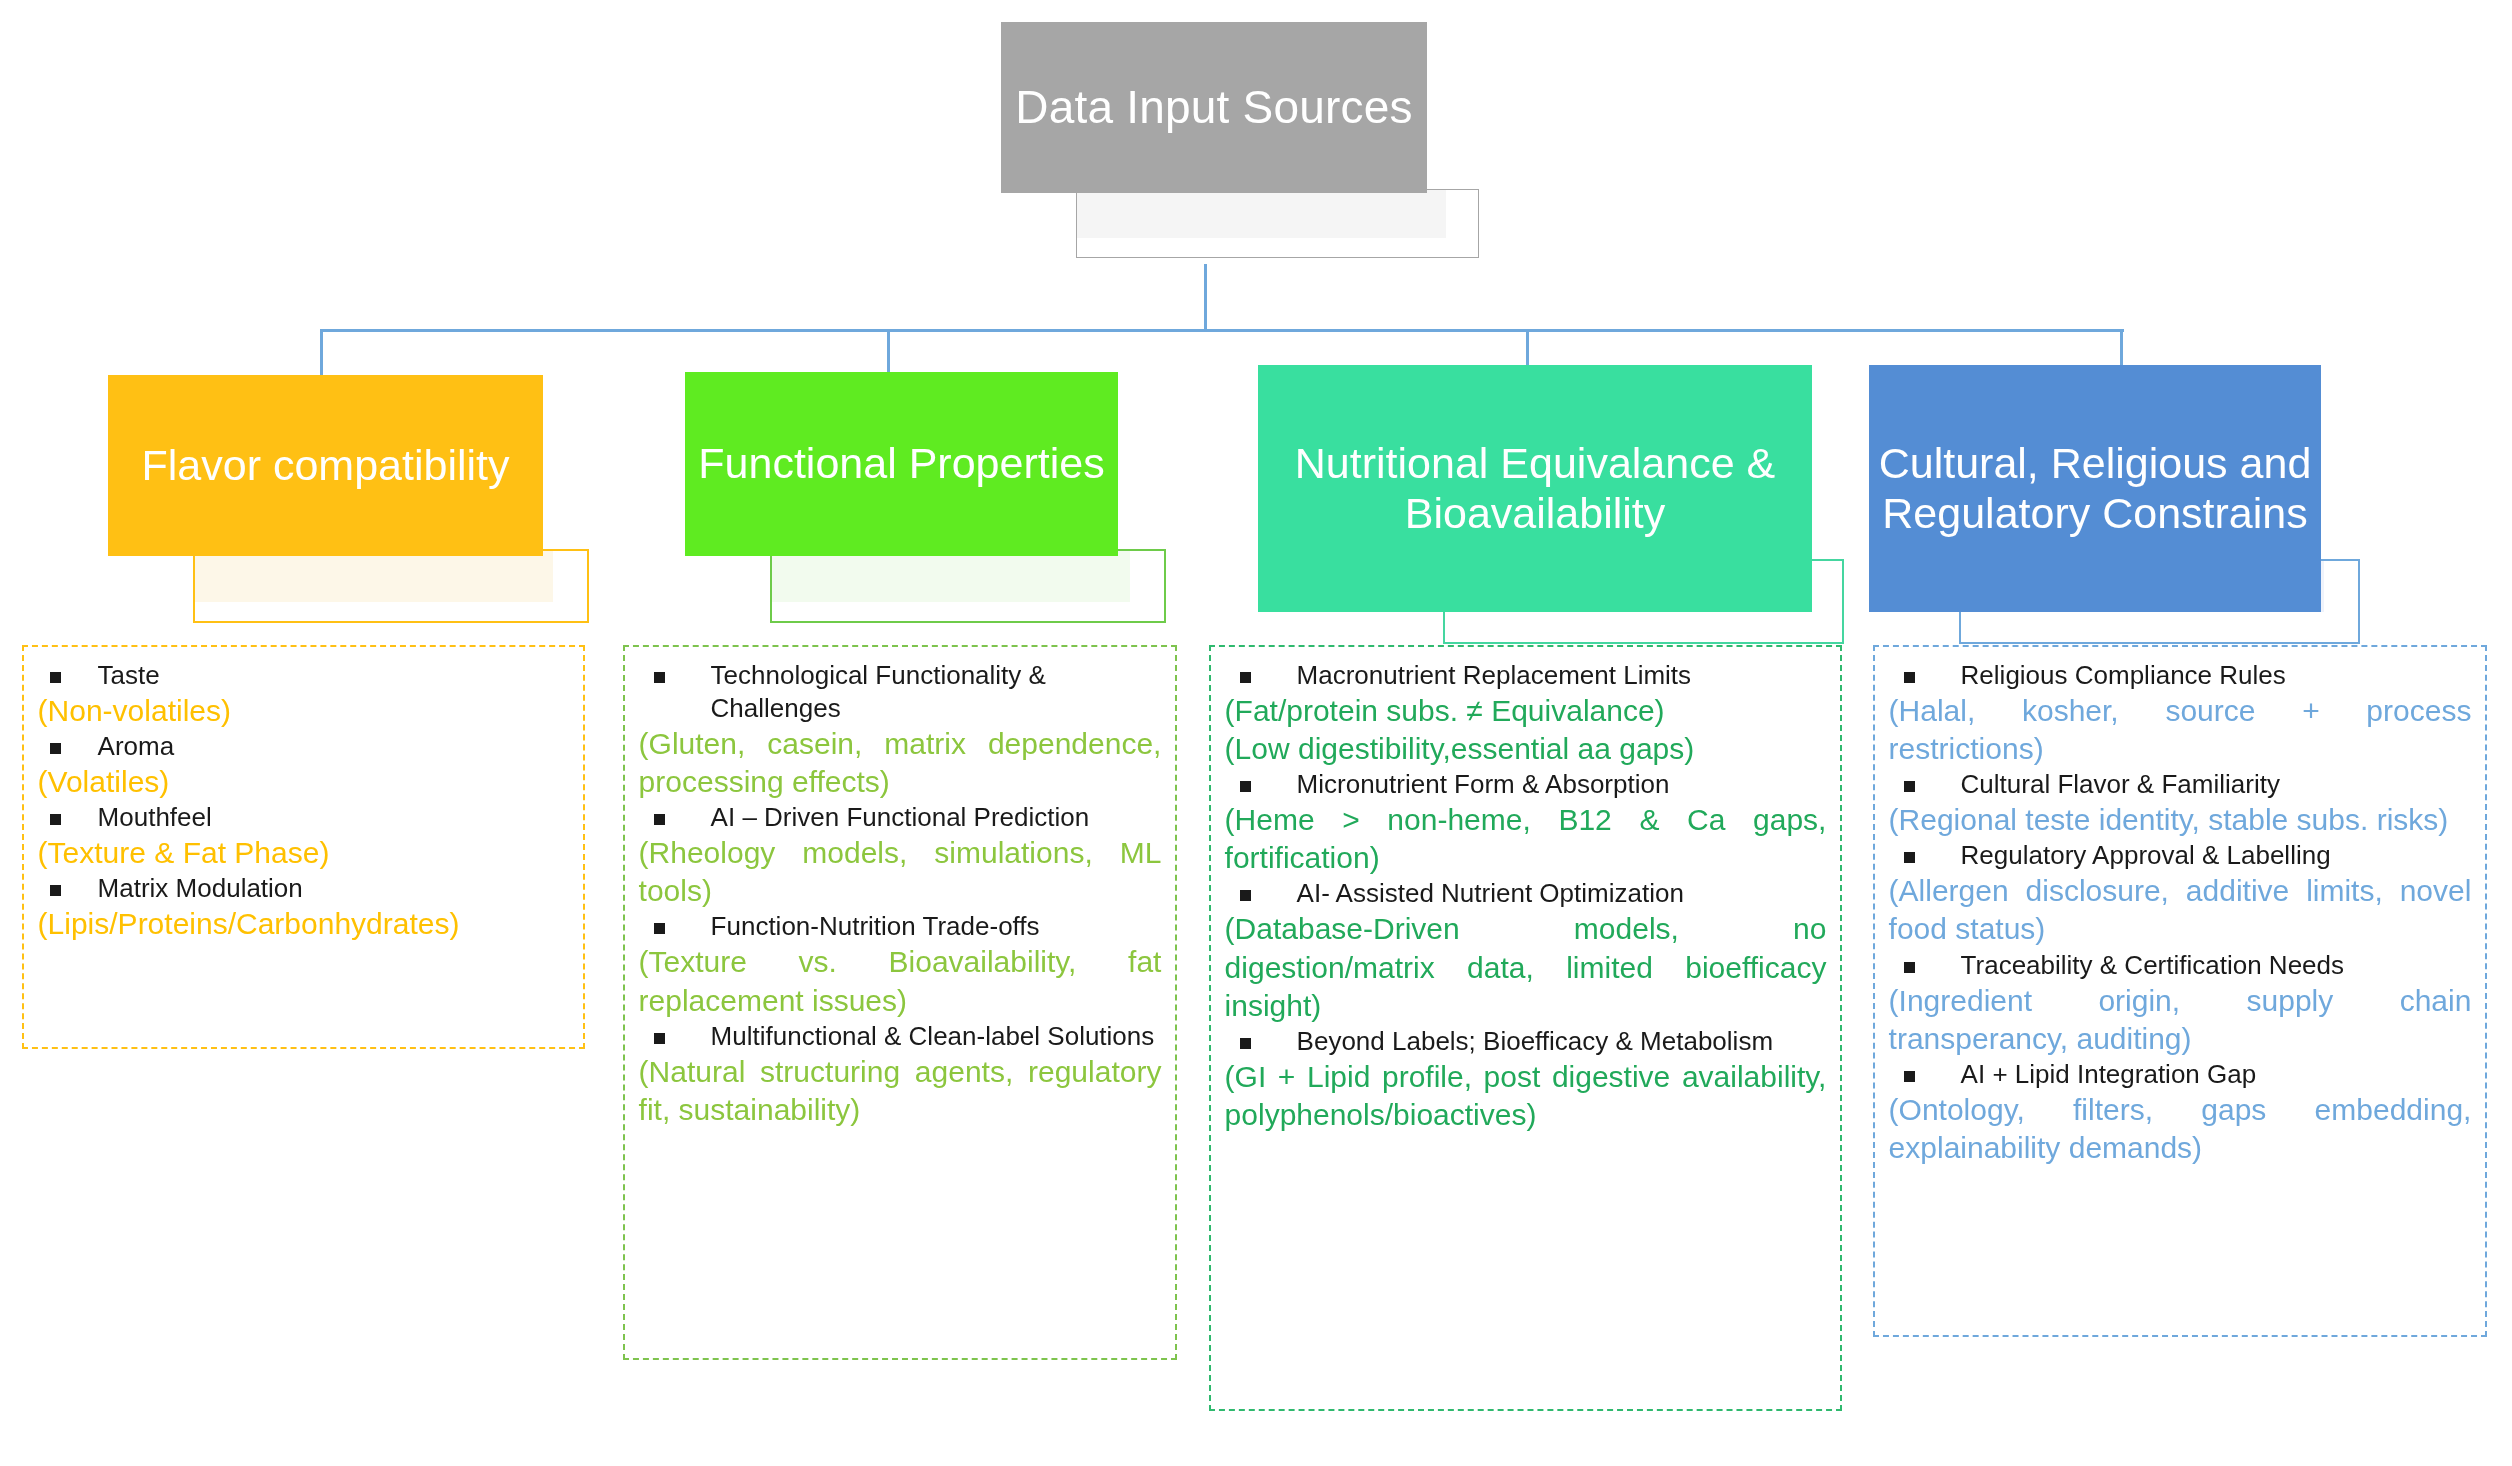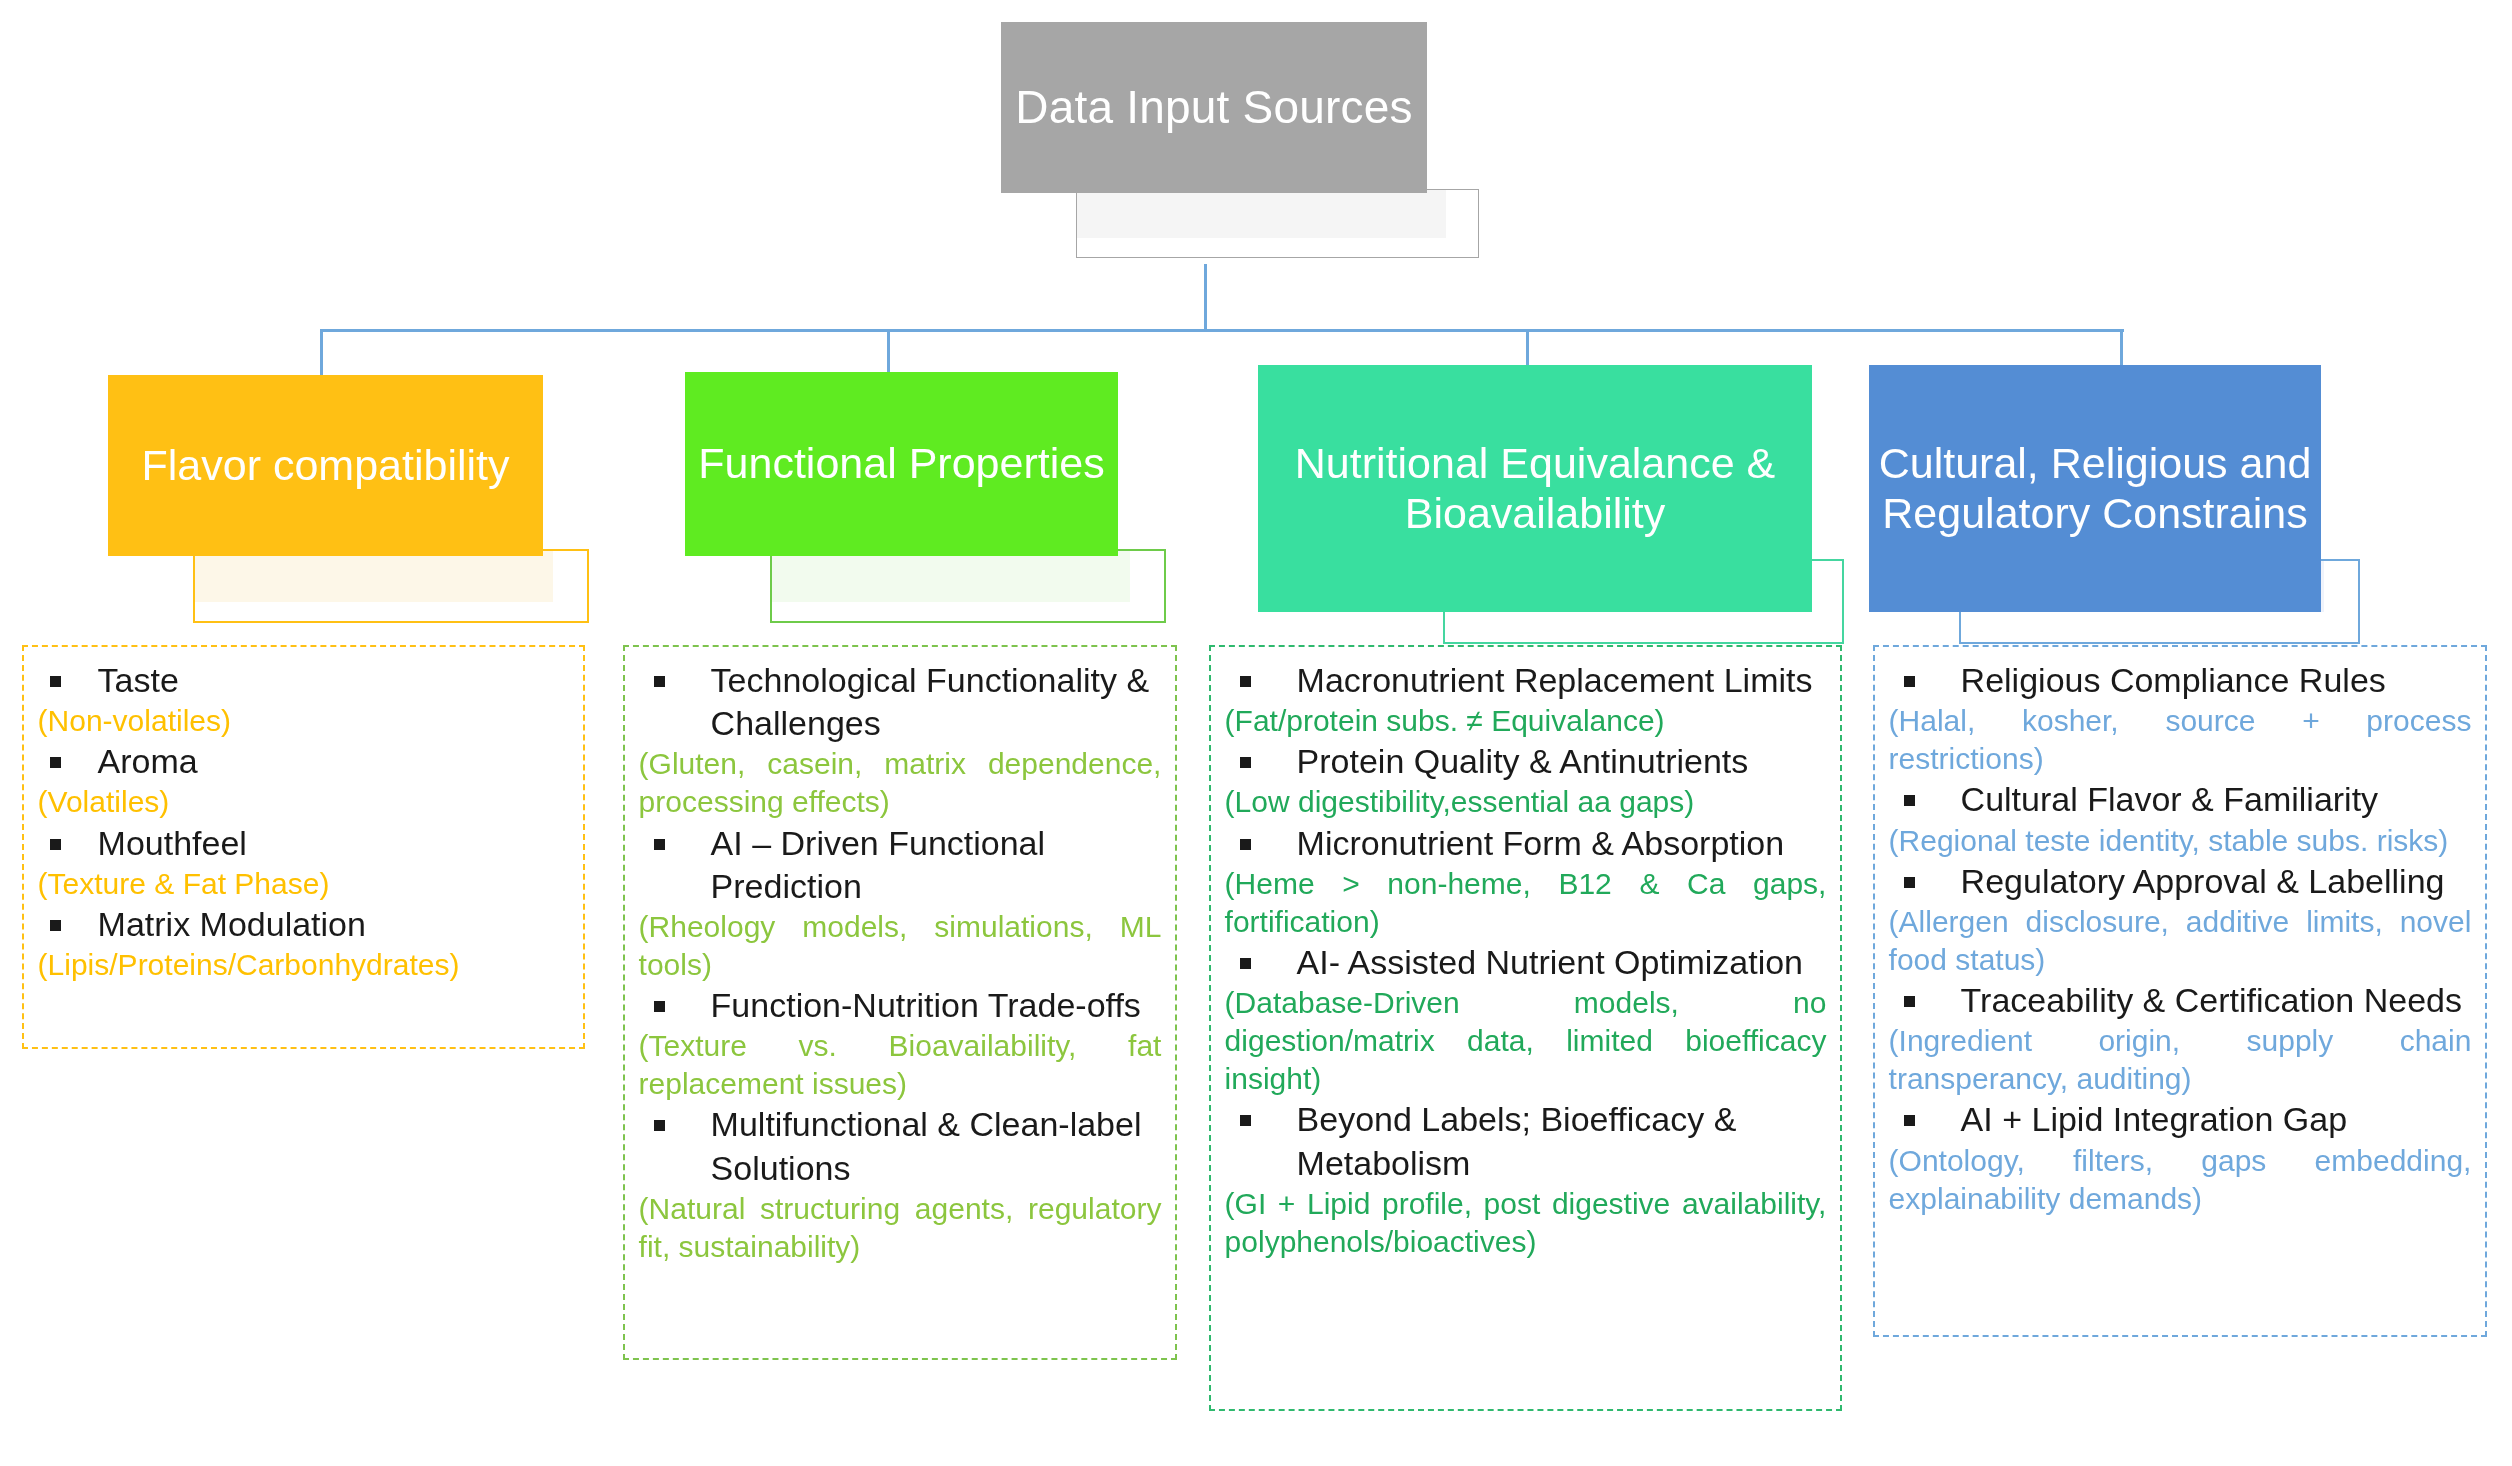--- a/index.html
+++ b/index.html
@@ -66,21 +66,21 @@
          padding:12px 13.6px 13.6px 13.6px;}
   .p-1{left:22px;top:645px;width:563px;height:404px;border:2.6px dashed #FFC014;}
   .p-2{left:623px;top:645px;width:554px;height:715px;border:2.6px dashed #7EC34E;}
   .p-3{left:1209px;top:645px;width:633px;height:766px;border:2.6px dashed #2FB96E;}
   .p-4{left:1873px;top:645px;width:614px;height:692px;border:2.6px dashed #6FA8DC;}
 
   ul.blist{margin:0;padding:0;list-style:none;}
   li.bitem{margin:0;padding:0;}
   .hline{
     display:block;position:relative;padding-left:72px;
-    font-size:34px;line-height:1.27;color:#1A1A1A;font-weight:400;
+    font-size:26px;line-height:1.27;color:#1A1A1A;font-weight:400;
   }
   .hline .bullet{
     position:absolute;left:15.3px;top:.50em;width:11px;height:11px;
     background:#1A1A1A;
   }
   .sline{
     display:block;font-size:30px;line-height:1.27;
     text-align:justify;text-align-last:left;font-weight:400;
   }
   .p-1 .sline{color:#FFC000;}
@@ -172,21 +172,20 @@
     </ul>
   </div>
 
   <div class="panel p-3">
     <ul class="blist">
       <li class="bitem">
         <span class="hline"><i class="bullet"></i><span>Macronutrient Replacement Limits</span></span>
         <span class="sline nojust">(Fat/protein subs. ≠ Equivalance)</span>
       </li>
       <li class="bitem">
-        <span class="hline"><i class="bullet"></i><span>Protein Quality &amp; Antinutrients</span></span>
         <span class="sline nojust">(Low digestibility,essential aa gaps)</span>
       </li>
       <li class="bitem">
         <span class="hline"><i class="bullet"></i><span>Micronutrient Form &amp; Absorption</span></span>
         <span class="sline">(Heme &gt; non-heme, B12 &amp; Ca gaps, fortification)</span>
       </li>
       <li class="bitem">
         <span class="hline"><i class="bullet"></i><span>AI- Assisted Nutrient Optimization</span></span>
         <span class="sline">(Database-Driven models, no digestion/matrix data, limited bioefficacy insight)</span>
       </li>

